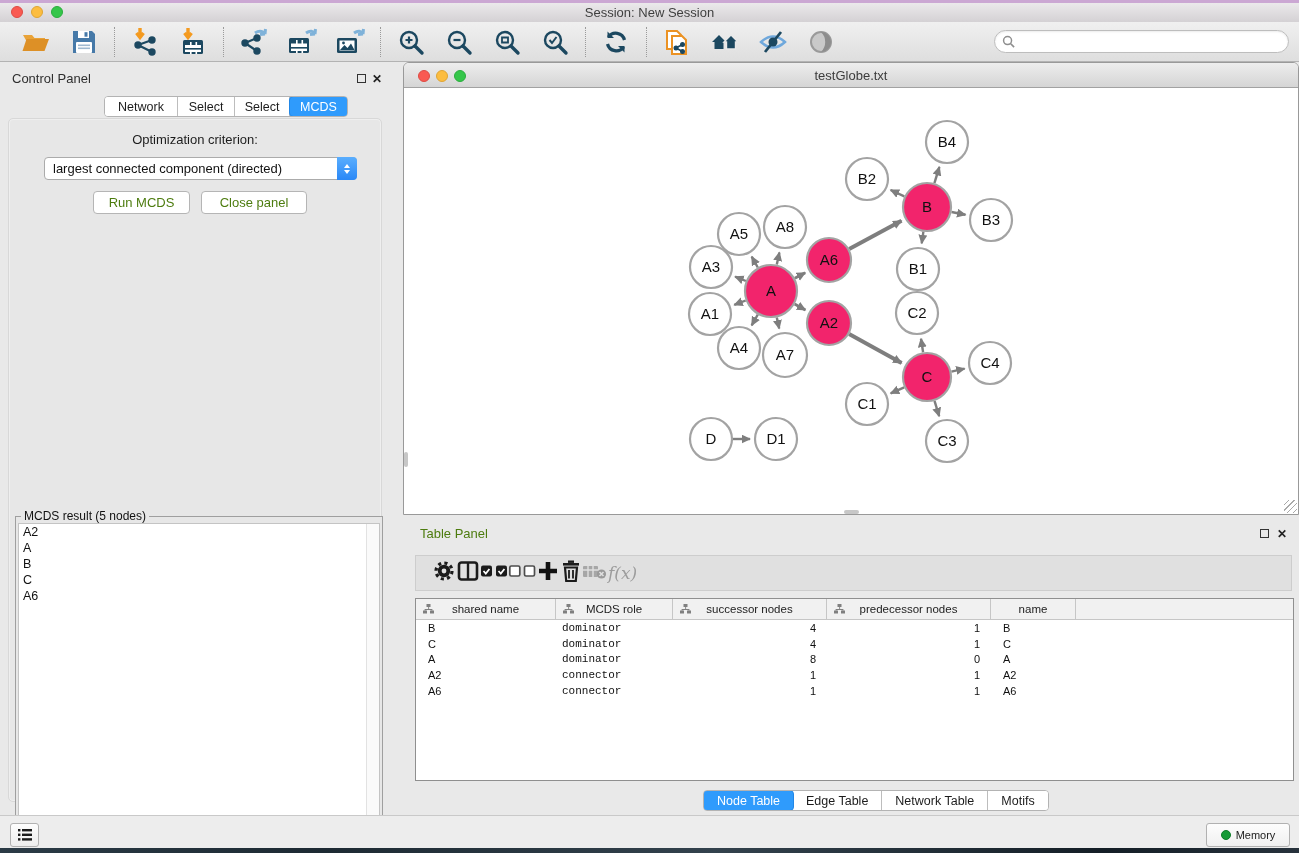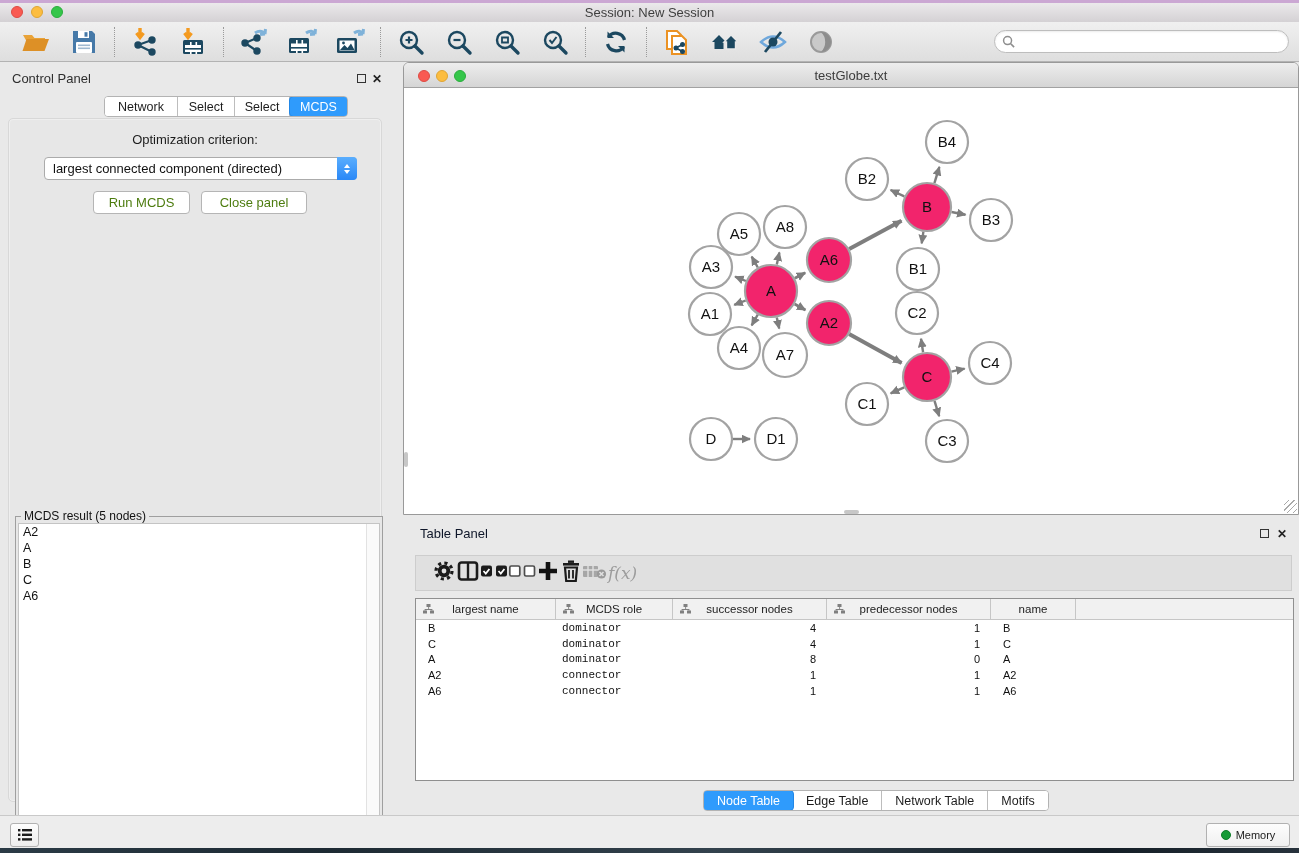--- a/index.html
+++ b/index.html
@@ -75,21 +75,21 @@
   .net-lights { position:absolute; left:14px; top:7px; display:flex; gap:6px; }
   .net-canvas { position:absolute; left:0; top:25px; right:0; bottom:0; background:#fff; overflow:hidden;margin-top:21px; }
   .net-canvas svg text { font-family:"Liberation Sans", sans-serif; }
   .resize-corner { position:absolute; right:1px; bottom:1px; width:13px; height:13px;
     background:repeating-linear-gradient(135deg, transparent 0 3px, #a9a9a9 3px 4px); }
   .vthumb { position:absolute; left:0; top:343px; width:4px; height:15px; background:#c7c7c7; border-radius:2px; }
   .hthumb { position:absolute; left:440px; bottom:0; width:15px; height:4px; background:#c7c7c7; border-radius:2px; }
 
   
   .table-panel { position:absolute; left:403px; top:520px; width:896px; height:292px; background:#e9e9e9; }
-  .tp-title { position:absolute; left:17px; top:6px; font-size:13px; color:#0f172a; }
+  .tp-title { position:absolute; left:17px; top:6px; font-size:13px; color:#4d7c0f; }
   .tp-float { right:30px; } .tp-close { right:12px; }
   .tp-toolbar { position:absolute; left:12px; top:35px; width:877px; height:36px; background:#e0e0e0;
     border:1px solid #cdcdcd; display:flex; align-items:center; padding-left:16px; }
   .fx-label { font-size:17px; font-style:italic; font-family:"DejaVu Serif", serif; color:#9c9c9c; }
 
   .data-table { position:absolute; left:12px; top:78px; width:879px; height:183px; background:#fff; border:1px solid #8f8f8f; overflow:hidden; }
   .thead { display:flex; height:21px; background:#f1f1f1; border-bottom:1px solid #c6c6c6; }
   .th { position:relative; display:flex; align-items:center; justify-content:center; font-size:11.5px; color:#1d1d1d;
     border-right:1px solid #c6c6c6; height:100%; }
   .th .tree-ico { position:absolute; left:7px; top:5px; }
@@ -520,21 +520,21 @@
       <div class="thead">
           <div class="th" style="width: 140px;">
             <svg class="tree-ico" width="11" height="10" viewBox="0 0 11 10">
               <g fill="#808080">
                 <rect x="3.5" y="0" width="4" height="3"></rect>
                 <rect x="0" y="6.5" width="4" height="3"></rect>
                 <rect x="7" y="6.5" width="4" height="3"></rect>
                 <path d="M5.2 3 h0.9 v2 h-0.9 z M1.6 5 h7.8 v0.9 h-7.8 z M1.6 5 h0.9 v1.8 h-0.9 z M8.5 5 h0.9 v1.8 h-0.9 z"></path>
               </g>
             </svg>
-            <span>largest name</span>
+            <span>shared name</span>
           </div>
           <div class="th" style="width: 117px;">
             <svg class="tree-ico" width="11" height="10" viewBox="0 0 11 10">
               <g fill="#808080">
                 <rect x="3.5" y="0" width="4" height="3"></rect>
                 <rect x="0" y="6.5" width="4" height="3"></rect>
                 <rect x="7" y="6.5" width="4" height="3"></rect>
                 <path d="M5.2 3 h0.9 v2 h-0.9 z M1.6 5 h7.8 v0.9 h-7.8 z M1.6 5 h0.9 v1.8 h-0.9 z M8.5 5 h0.9 v1.8 h-0.9 z"></path>
               </g>
             </svg>

